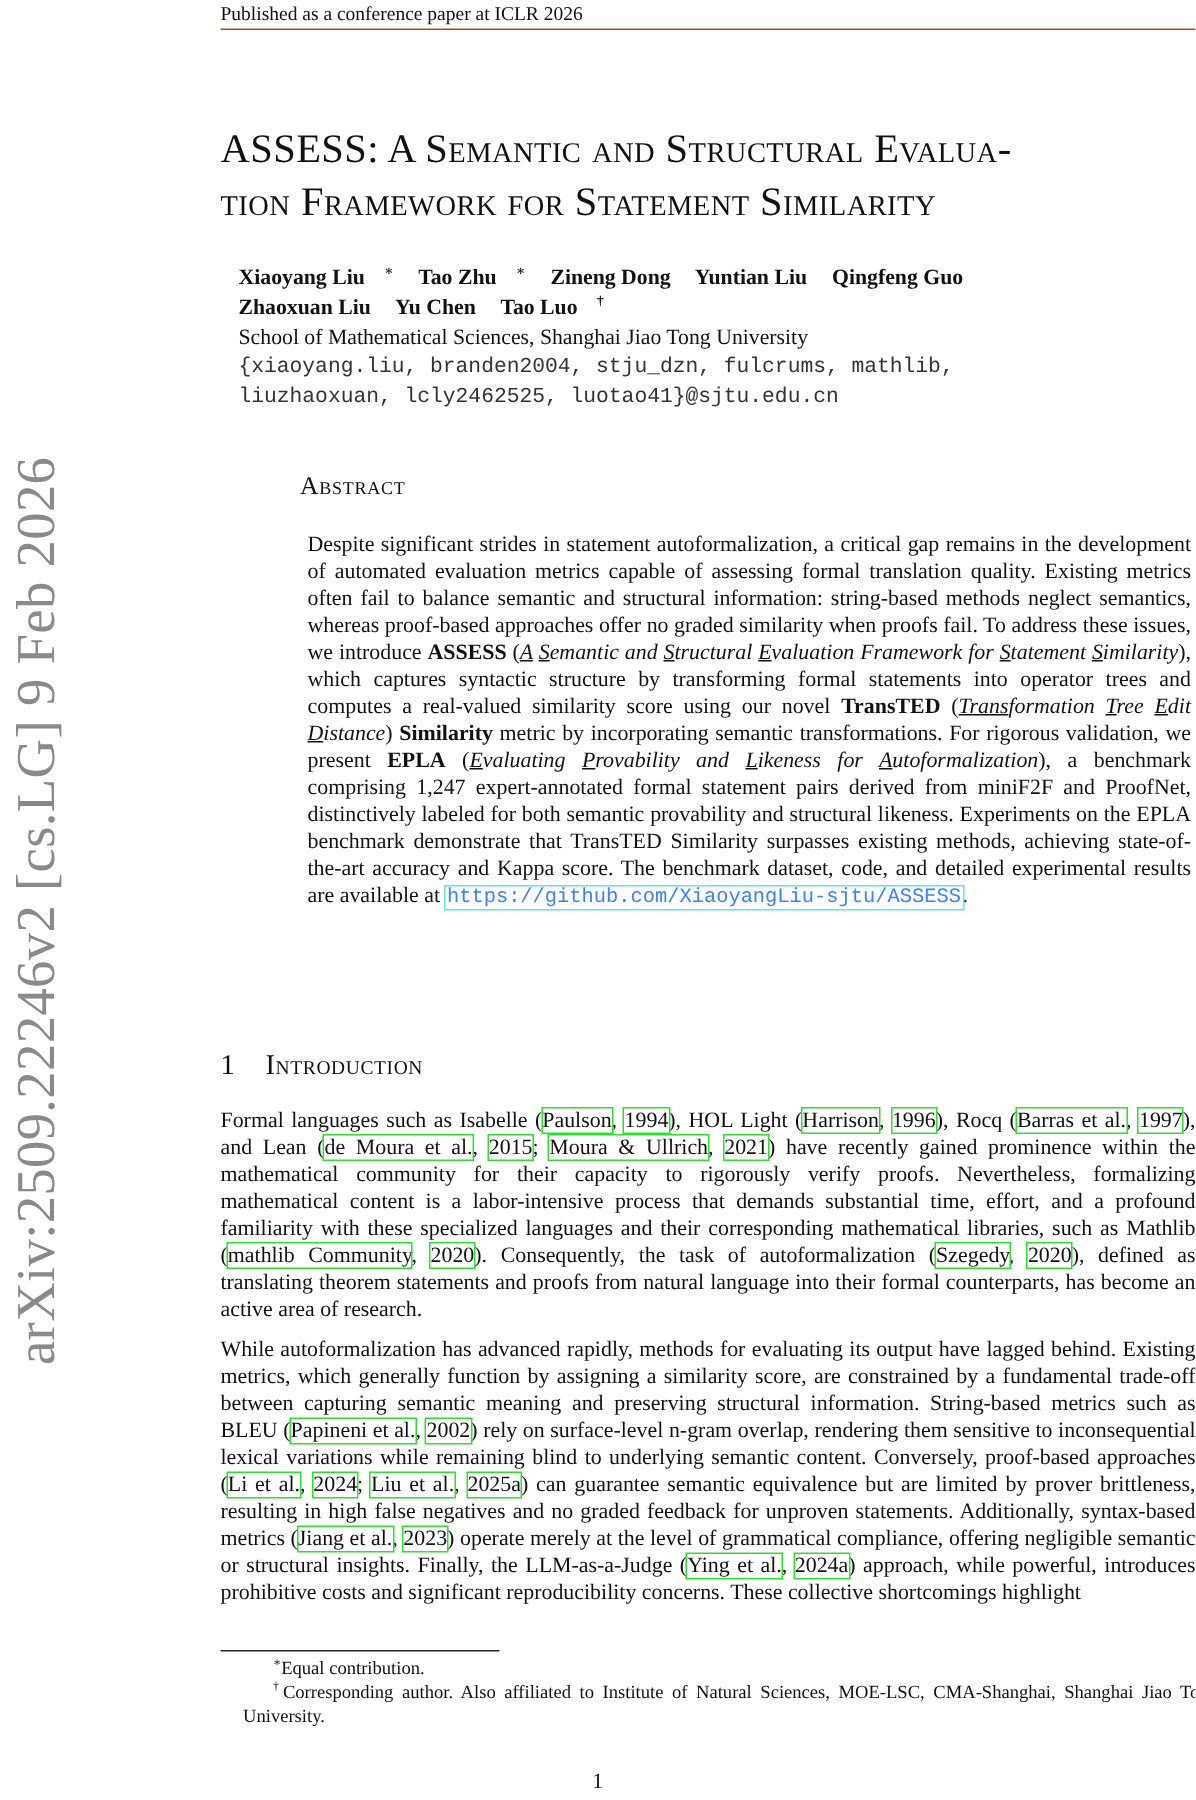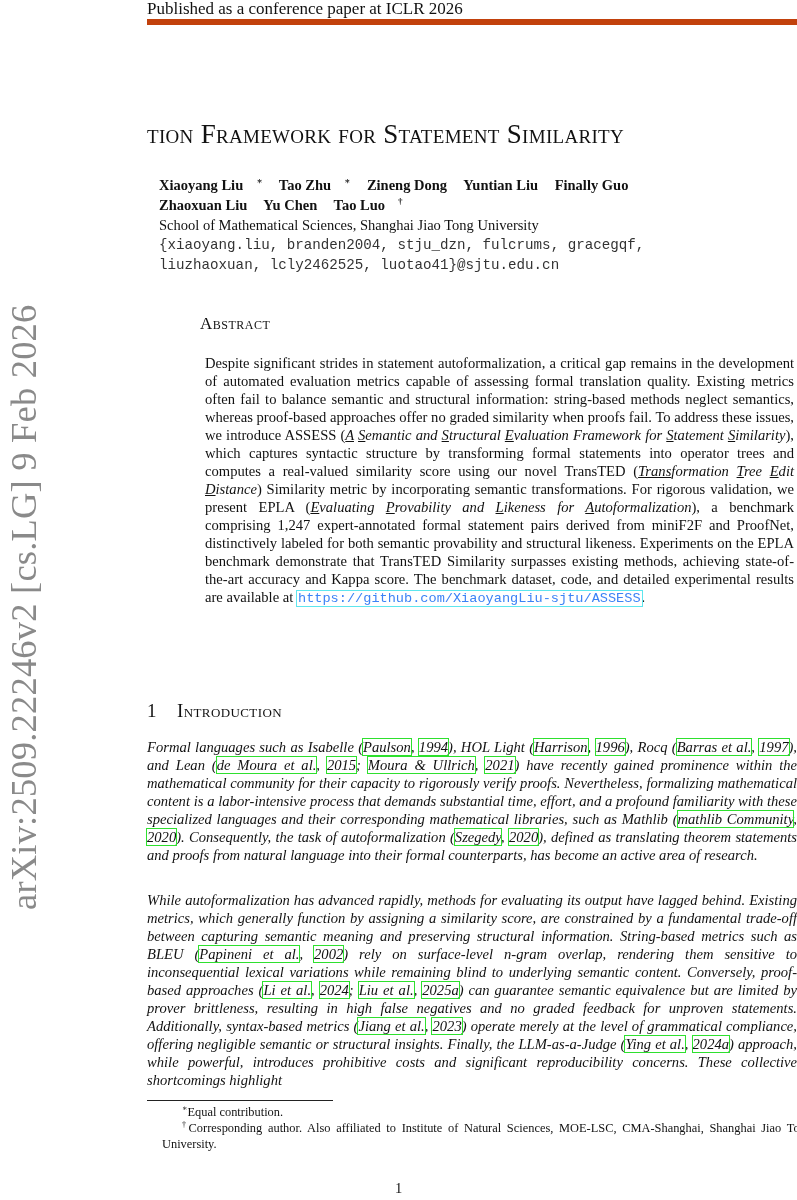--- a/index.html
+++ b/index.html
@@ -3,22 +3,22 @@
 <meta charset="utf-8">
 <style>
   html, body { margin: 0; padding: 0; background: #ffffff; }
   body {
     width: 797px; height: 1200px; position: relative; overflow: hidden;
     font-family: "Liberation Serif", "DejaVu Serif", serif;
     color: #111;
   }
   .running-head {
     position: absolute; left: 147px; top: 0px; width: 650px;
-    font-size: 17px; line-height: 18px;
-    border-bottom: 6px solid #c2410c; padding-bottom: 1px;
+    font-size: 13px; line-height: 18px;
+    border-bottom: 1px solid #c2410c; padding-bottom: 1px;
   }
   .arxiv-stamp {
     position: absolute; left: 2px; top: 910px;
     transform-origin: 0 0; transform: rotate(-90deg);
     font-size: 36.5px; color: #8a8a8a; white-space: nowrap; letter-spacing: 0.2px;
   }
   .title {
     position: absolute; left: 147px; top: 82px; width: 655px;
     font-size: 27px; line-height: 35px; font-weight: normal;
     font-variant: small-caps; letter-spacing: 0.3px; margin: 0;
@@ -30,72 +30,72 @@
   .authors .emails { font-family: "Liberation Mono", "DejaVu Sans Mono", monospace; font-size: 14.2px; color: #333; line-height: 20px; }
   .abstract-heading {
     position: absolute; left: 200px; top: 314px; width: 400px; text-align: left;
     font-size: 17px; font-variant: small-caps; letter-spacing: 0.5px; margin: 0; font-weight: normal;
   }
   .abstract {
     position: absolute; left: 205px; top: 354px; width: 589px;
     font-size: 14.6px; line-height: 18px; text-align: justify; margin: 0;
     hyphens: manual;
   }
-  .abstract b { font-weight: normal; }
+  .abstract b { font-weight: bold; }
   .abstract i u { text-decoration: underline; }
   .url-box {
     font-family: "Liberation Mono", "DejaVu Sans Mono", monospace; font-size: 13.6px;
     outline: 1.5px solid #5ee6ee; color: #3b82f6; padding: 0 1px;
   }
   .section-heading {
     position: absolute; left: 147px; top: 700px; width: 400px;
     font-size: 19px; font-variant: small-caps; margin: 0; font-weight: normal; letter-spacing: 0.4px;
   }
   .section-heading .num { display: inline-block; width: 30px; }
   .para {
     position: absolute; left: 147px; width: 650px;
-    font-size: 14.6px; line-height: 18px; text-align: justify; margin: 0; font-style: italic;
+    font-size: 14.6px; line-height: 18px; text-align: justify; margin: 0;
   }
   .p1 { top: 738px; }
   .p2 { top: 891px; }
   .cite { outline: 1.3px solid #2ee02e; outline-offset: 0px; }
   .footnote-rule { position: absolute; left: 147px; top: 1100px; width: 186px; border-top: 1px solid #222; }
   .footnotes { position: absolute; left: 162px; top: 1104px; width: 650px; font-size: 12.4px; line-height: 16px; text-align: justify; }
   .footnotes p { margin: 0; }
   .footnotes .fn-indent { padding-left: 20px; }
   .footnotes sup { font-size: 8px; }
   .page-number { position: absolute; left: 0; width: 797px; top: 1180px; text-align: center; font-size: 14.5px; }
   sup { font-size: 9px; line-height: 0; }
 </style>
 </head>
 <body>
 
 <div class="running-head">Published as a conference paper at ICLR 2026</div>
 
 <div class="arxiv-stamp">arXiv:2509.22246v2  [cs.LG]  9 Feb 2026</div>
 
 <h1 class="title">
-  <br>
+  <span>ASSESS: A Semantic and Structural Evalua-</span><br>
   <span>tion Framework for Statement Similarity</span>
 </h1>
 
 <div class="authors">
   <div class="names">
     <span><span>Xiaoyang Liu</span><sup>∗</sup></span>
     <span><span>Tao Zhu</span><sup>∗</sup></span>
     <span>Zineng Dong</span>
     <span>Yuntian Liu</span>
-    <span>Finally Guo</span><br>
+    <span>Qingfeng Guo</span><br>
     <span>Zhaoxuan Liu</span>
     <span>Yu Chen</span>
     <span><span>Tao Luo</span><sup>†</sup></span>
   </div>
   <div class="affil">School of Mathematical Sciences, Shanghai Jiao Tong University</div>
   <div class="emails">
-    <span>{xiaoyang.liu, branden2004, stju_dzn, fulcrums, gracegqf,</span><br>
+    <span>{xiaoyang.liu, branden2004, stju_dzn, fulcrums, mathlib,</span><br>
     <span>liuzhaoxuan, lcly2462525, luotao41}@sjtu.edu.cn</span>
   </div>
 </div>
 
 <h2 class="abstract-heading">Abstract</h2>
 
 <p class="abstract"><span>Despite significant strides in statement autoformalization, a critical gap remains in the development of automated evaluation metrics capable of assessing formal translation quality. Existing metrics often fail to balance semantic and structural information: string-based methods neglect semantics, whereas proof-based approaches offer no graded similarity when proofs fail. To address these issues, we introduce </span><b>ASSESS</b> (<i><u>A</u><span> </span><u>S</u><span>emantic and </span><u>S</u><span>tructural </span><u>E</u><span>valuation Framework for </span><u>S</u><span>tatement </span><u>S</u><span>imilarity</span></i><span>), which captures syntactic structure by transforming formal statements into operator trees and computes a real-valued similarity score using our novel </span><b>TransTED</b> (<i><u>Trans</u><span>formation </span><u>T</u><span>ree </span><u>E</u><span>dit </span><u>D</u><span>istance</span></i>) <b>Similarity</b><span> metric by incorporating semantic transformations. For rigorous validation, we present </span><b>EPLA</b> (<i><u>E</u><span>valuating </span><u>P</u><span>rovability and </span><u>L</u><span>ikeness for </span><u>A</u><span>utoformalization</span></i><span>), a benchmark comprising 1,247 expert-annotated formal statement pairs derived from miniF2F and ProofNet, distinctively labeled for both semantic provability and structural likeness. Experiments on the EPLA benchmark demonstrate that TransTED Similarity surpasses existing methods, achieving state-of-the-art accuracy and Kappa score. The benchmark dataset, code, and detailed experimental results are available at </span><span class="url-box">https://github.com/XiaoyangLiu-sjtu/ASSESS</span><span>.</span></p>
 
 <h2 class="section-heading">
   <span class="num">1</span><span>Introduction</span>

